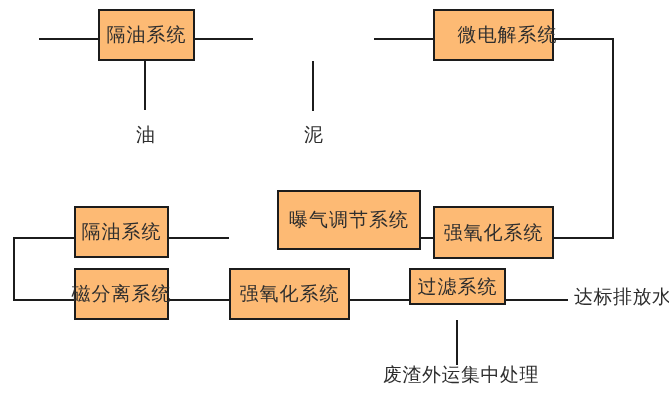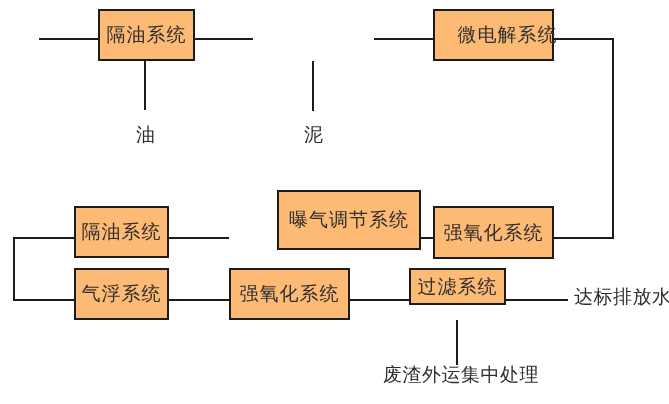--- a/index.html
+++ b/index.html
@@ -63,20 +63,20 @@
     <div class="seg" style="left: 350px; top: 299px; width: 59px; height: 2px;"></div>
     <div class="seg" style="left: 506px; top: 299px; width: 62px; height: 2px;"></div>
     <div class="seg" style="left: 144px; top: 61px; width: 2px; height: 49px;"></div>
     <div class="seg" style="left: 312px; top: 61px; width: 2px; height: 50px;"></div>
     <div class="seg" style="left: 456px; top: 320px; width: 2px; height: 45px;"></div>
     <div class="node" style="left: 98px; top: 9px; width: 97px; height: 52px;">隔油系统</div>
     <div class="node" style="left: 433px; top: 9px; width: 121px; height: 52px; padding-left: 28px;">微电解系统</div>
     <div class="node" style="left: 74px; top: 206px; width: 95px; height: 52px;">隔油系统</div>
     <div class="node" style="left: 229px; top: 190px; width: 144px; height: 60px; margin-left: 48px;">曝气调节系统</div>
     <div class="node" style="left: 433px; top: 206px; width: 121px; height: 53px;">强氧化系统</div>
-    <div class="node" style="left: 74px; top: 268px; width: 95px; height: 52px;">气浮系统</div>
+    <div class="node" style="left: 74px; top: 268px; width: 95px; height: 52px;">磁分离系统</div>
     <div class="node" style="left: 229px; top: 268px; width: 121px; height: 52px;">强氧化系统</div>
     <div class="node" style="left: 409px; top: 268px; width: 97px; height: 37px;">过滤系统</div>
     <div class="flow-label" style="left: 136px; top: 124px;">油</div>
     <div class="flow-label" style="left: 304px; top: 124px;">泥</div>
     <div class="flow-label" style="left: 574px; top: 286px;">达标排放水</div>
     <div class="flow-label" style="left: 383px; top: 364px;">废渣外运集中处理</div>
   </div>
 
 </body></html>

